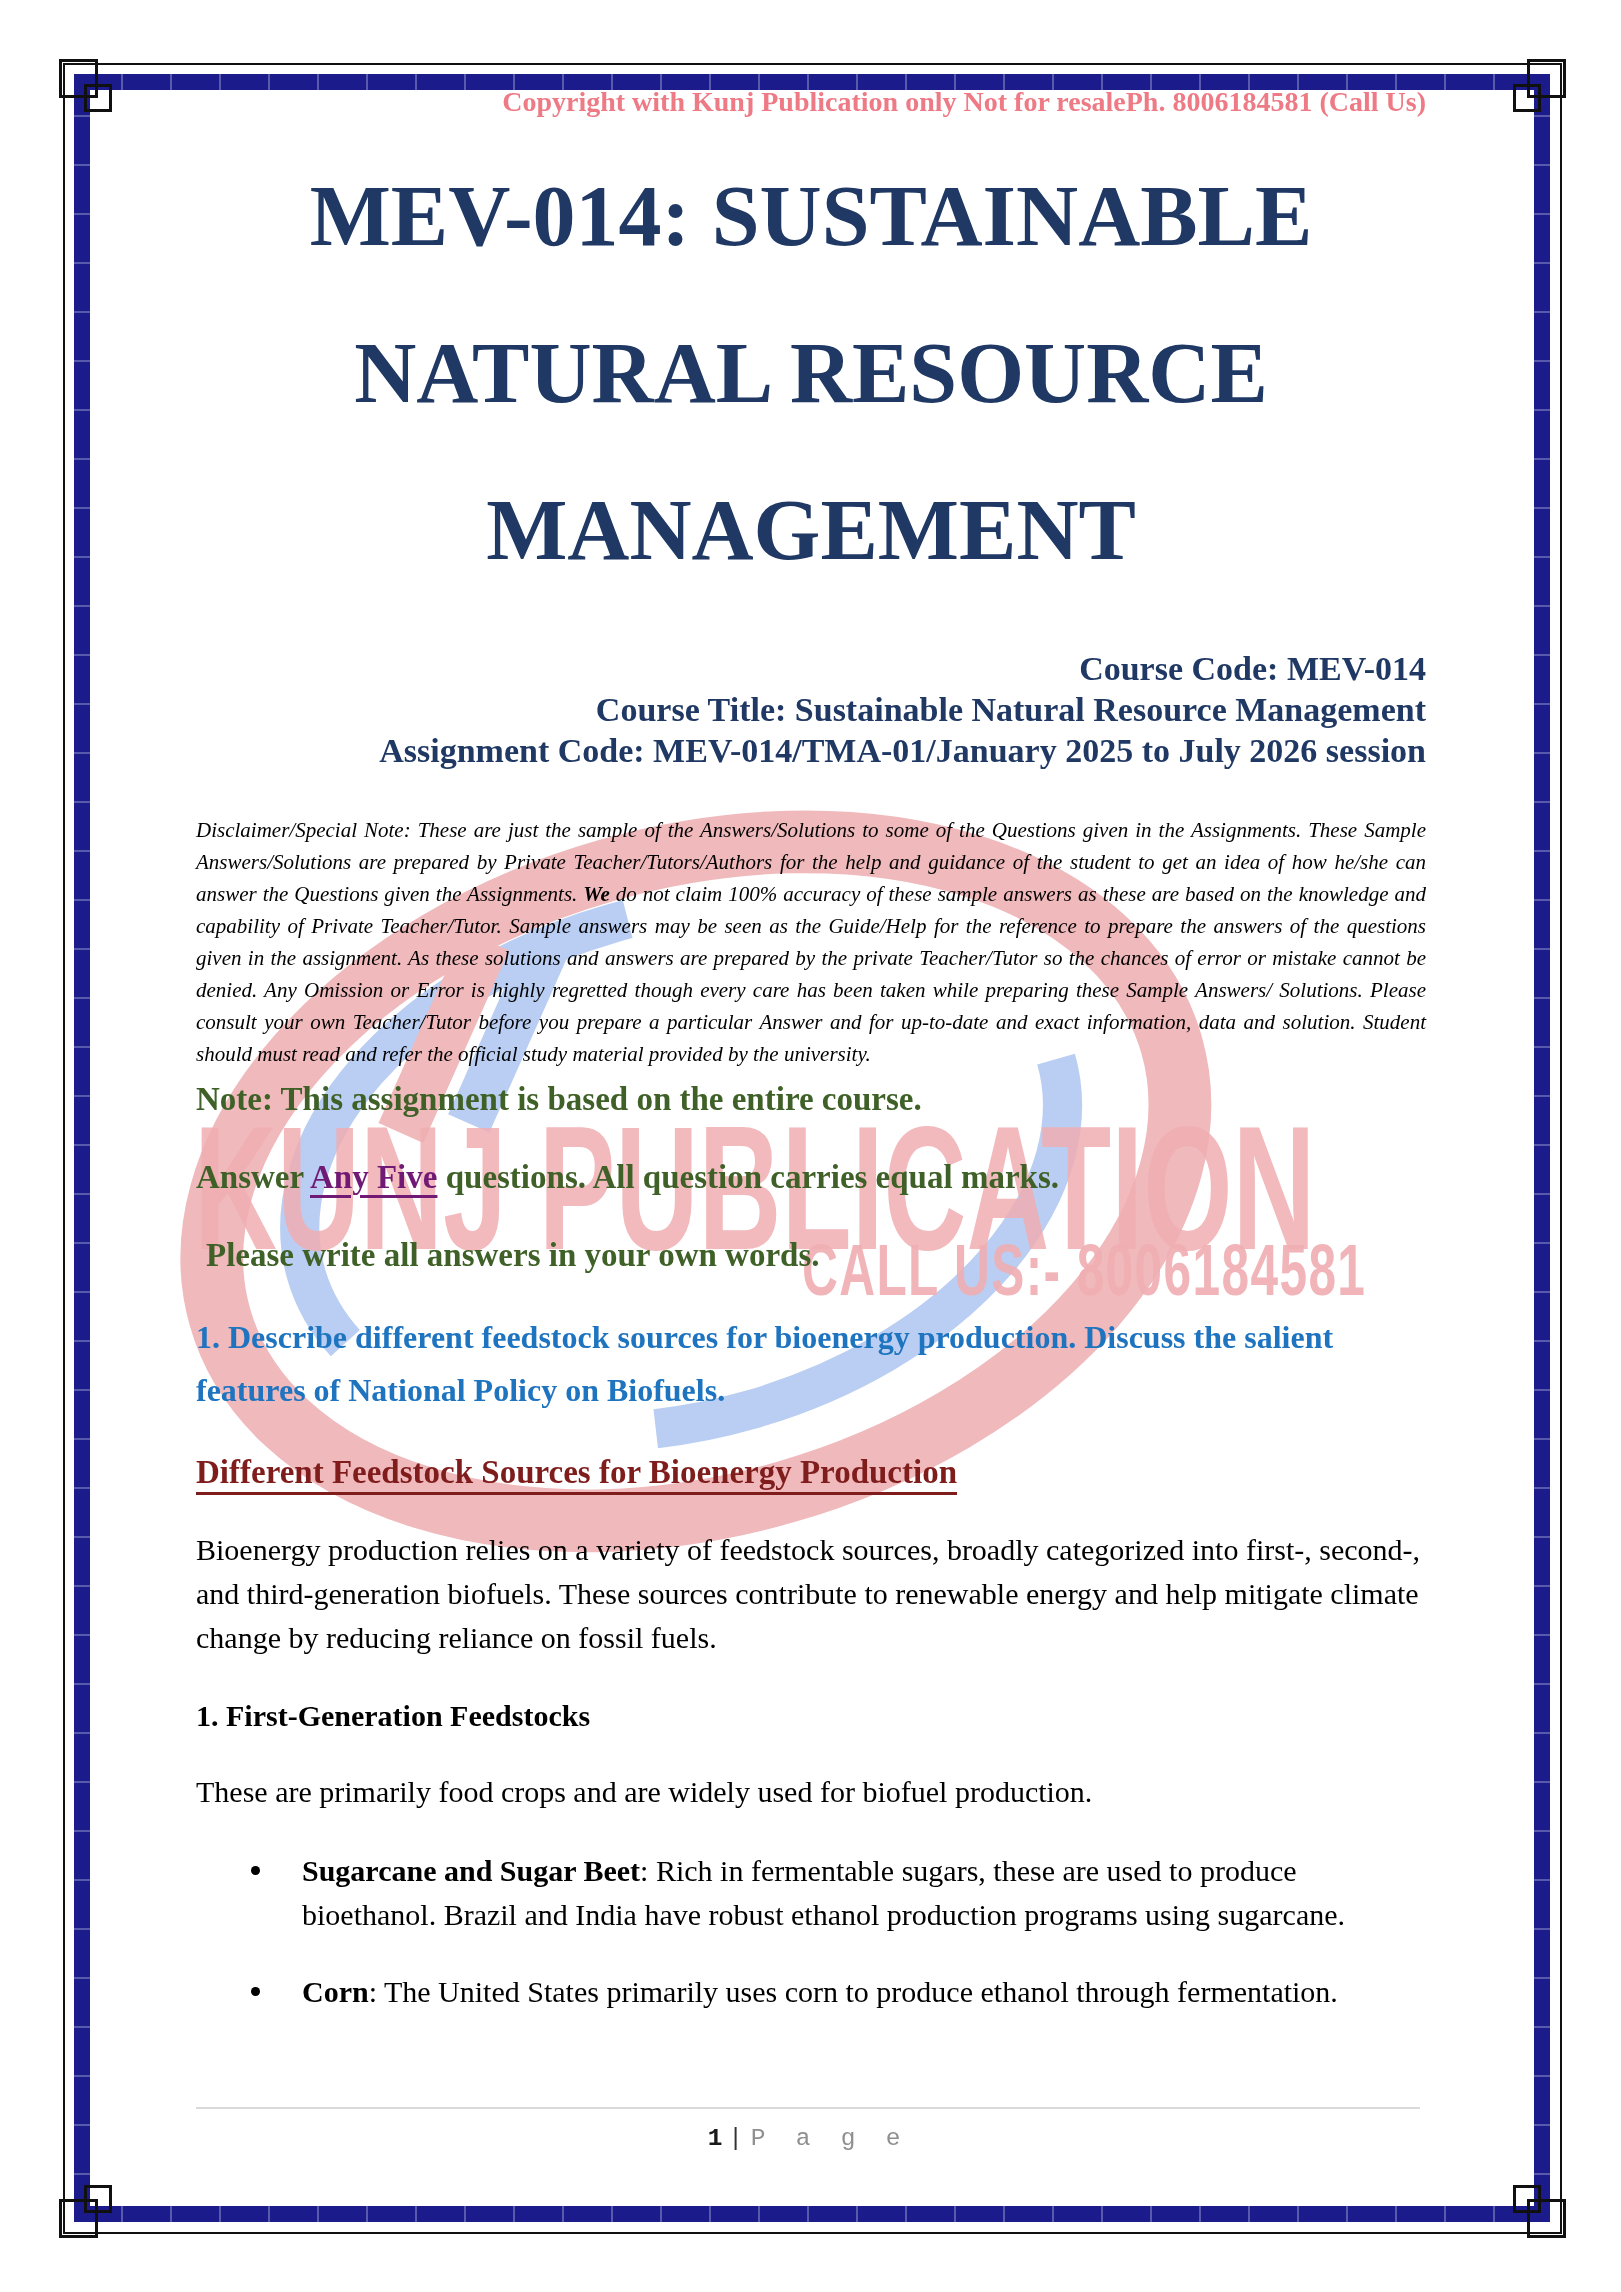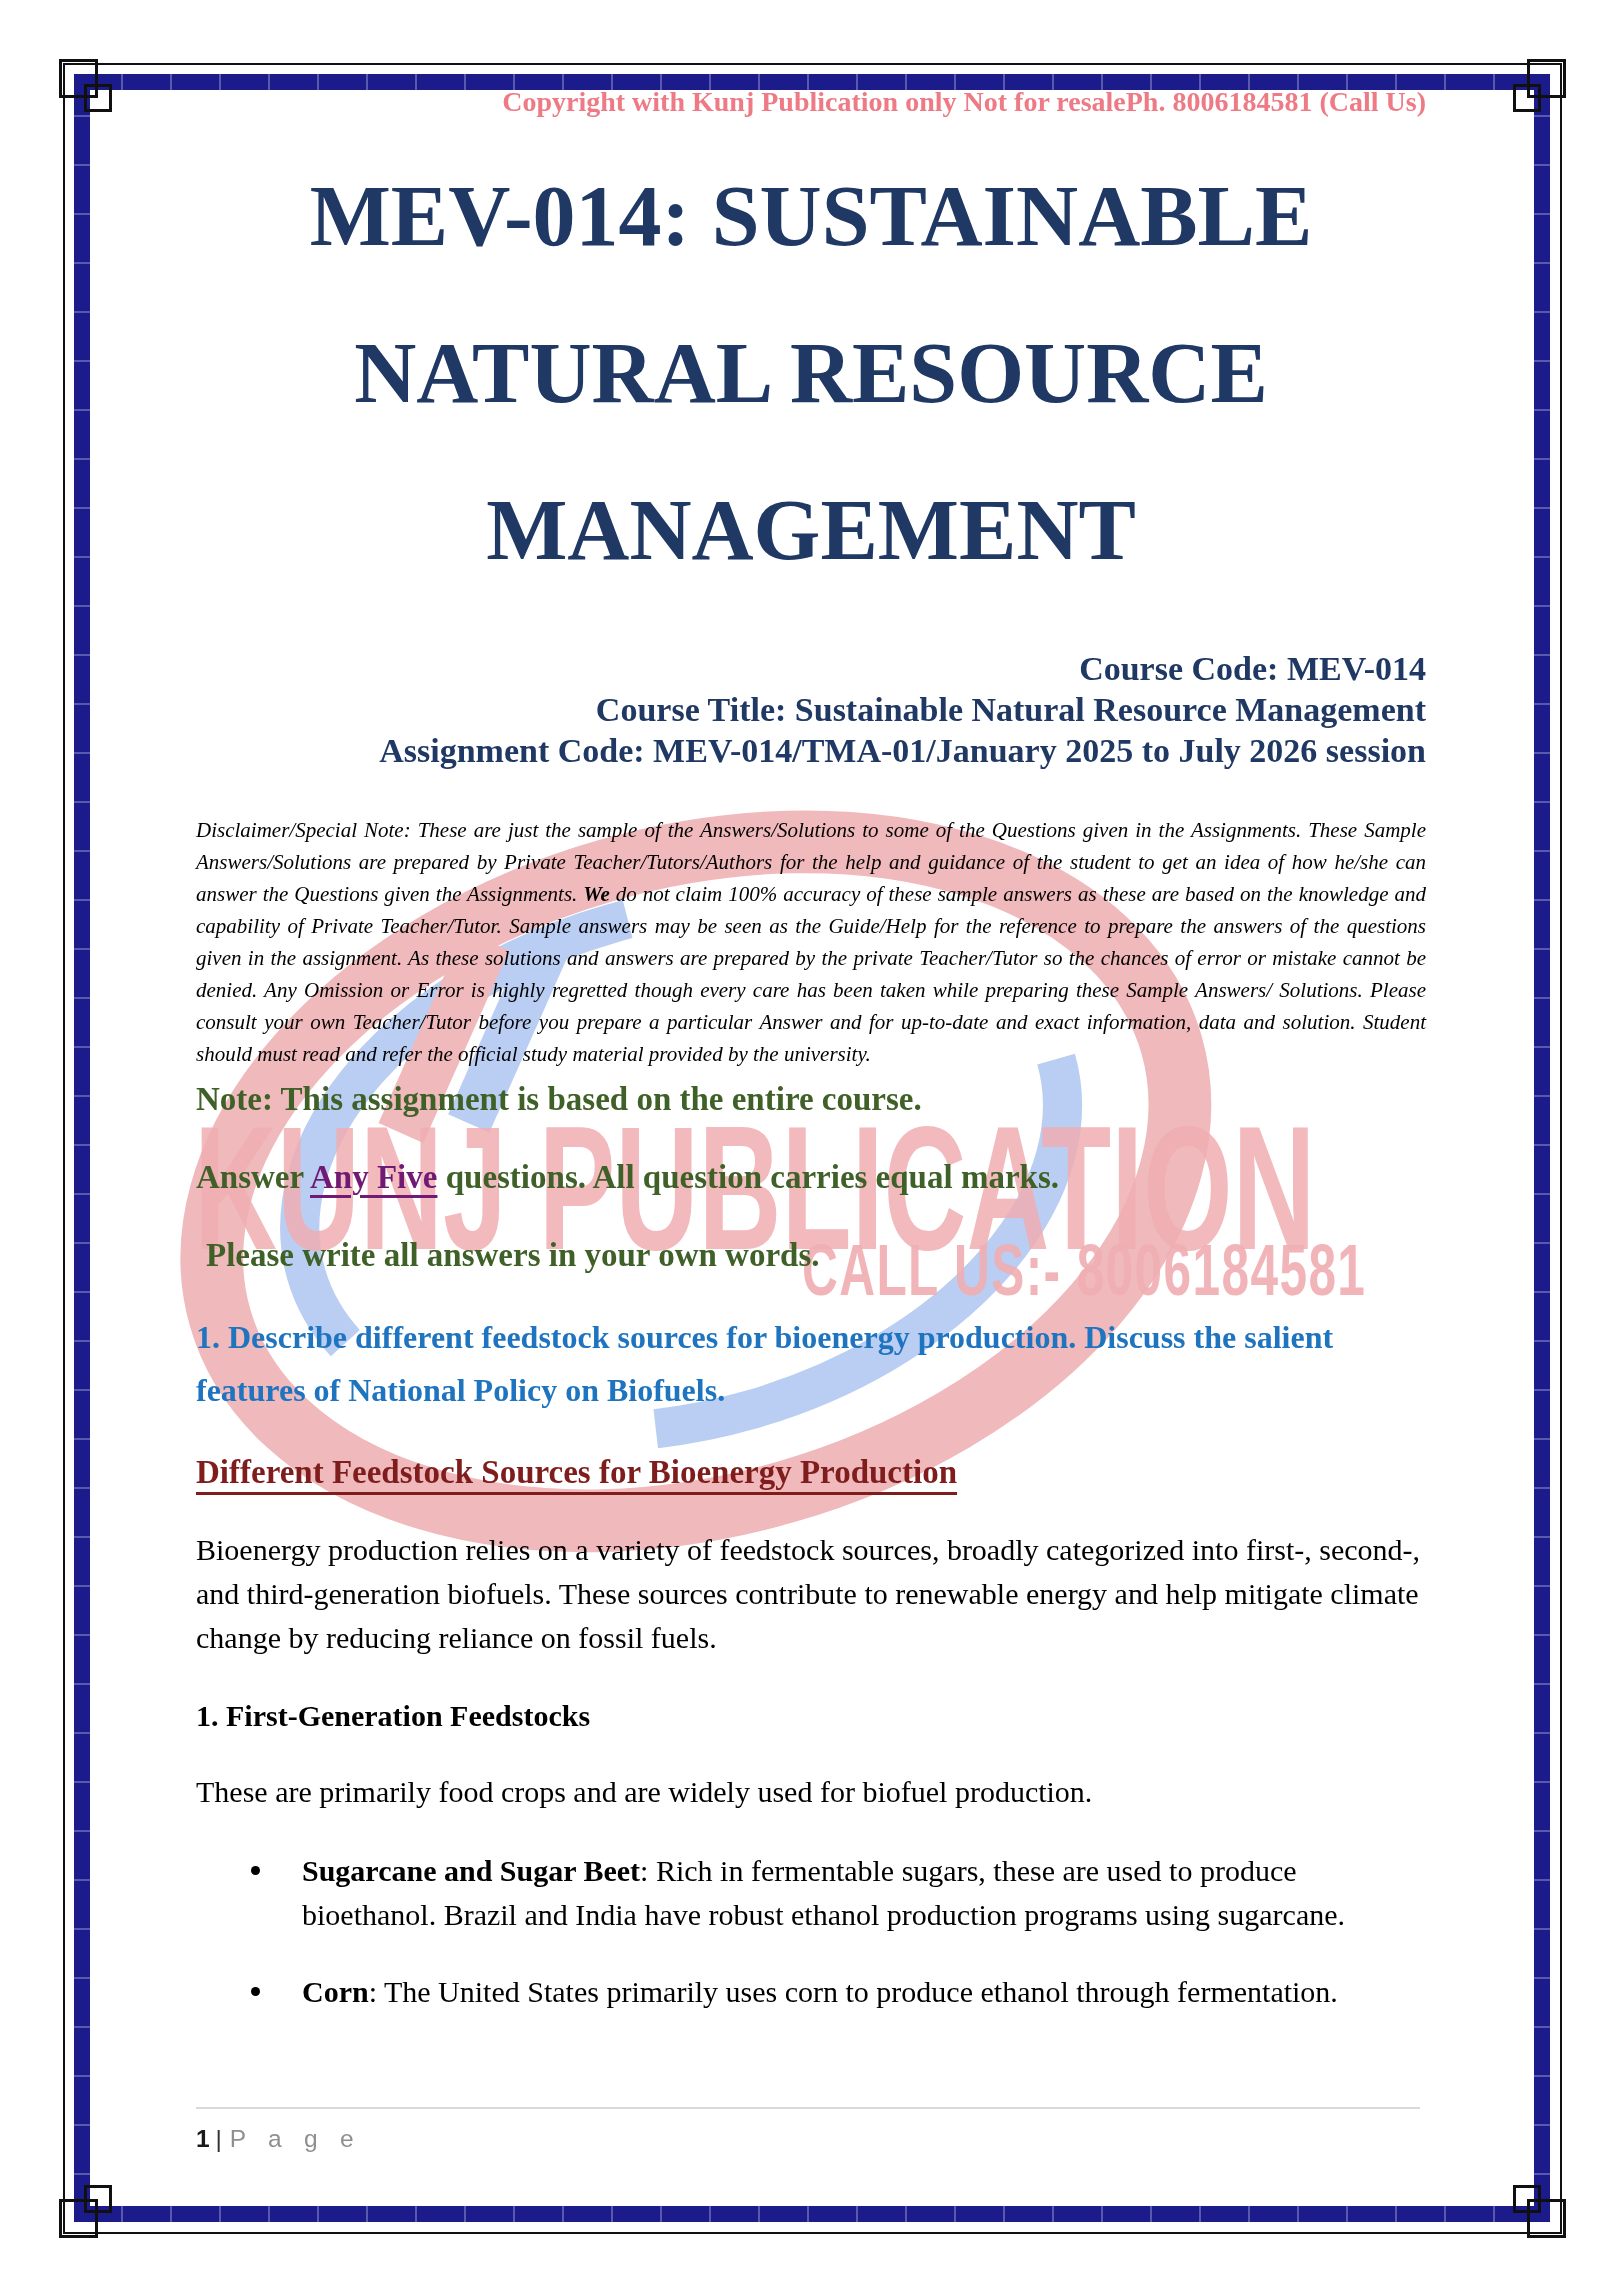--- a/index.html
+++ b/index.html
@@ -59,21 +59,21 @@
     width:fit-content;text-decoration:underline;text-decoration-thickness:2.9px;text-underline-offset:8.8px;}
   .body-p{margin:37px 0 0 0;font-size:30px;line-height:44px;color:#000;}
   .sub-head{margin:39px 0 0 0;font-size:30px;font-weight:bold;color:#000;}
   ul.bullets{margin:35px 0 0 0;padding:0 0 0 106px;list-style:none;}
   ul.bullets li{position:relative;font-size:30px;line-height:44px;margin:0 0 33px 0;color:#000;}
   ul.bullets li::before{content:"";position:absolute;left:-51px;top:17.6px;width:8.8px;height:8.8px;
     background:#000;border-radius:50%;}
 
   
   .footer{position:absolute;left:196px;right:201px;top:2107px;z-index:2;
-    font-family:Liberation Sans, sans-serif;}
+    font-family:Liberation Mono, monospace;text-align:center;}
   .footer-rule{border:0;border-top:2px solid #d9d9d9;margin:0 0 15.7px 0;}
   .footer-num{font-weight:bold;font-size:24.5px;color:#1a1a1a;}
   .footer-bar{font-size:24.5px;color:#333;margin:0 7.8px 0 5.9px;}
   .footer-page{font-size:24.5px;color:#8f8f8f;letter-spacing:7.8px;}
 </style>
 </head>
 <body>
 
 <div class="page">
 

